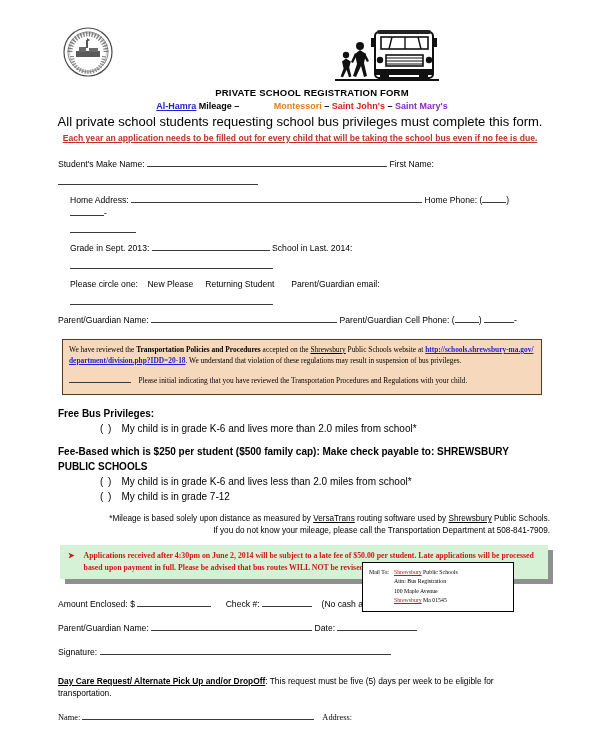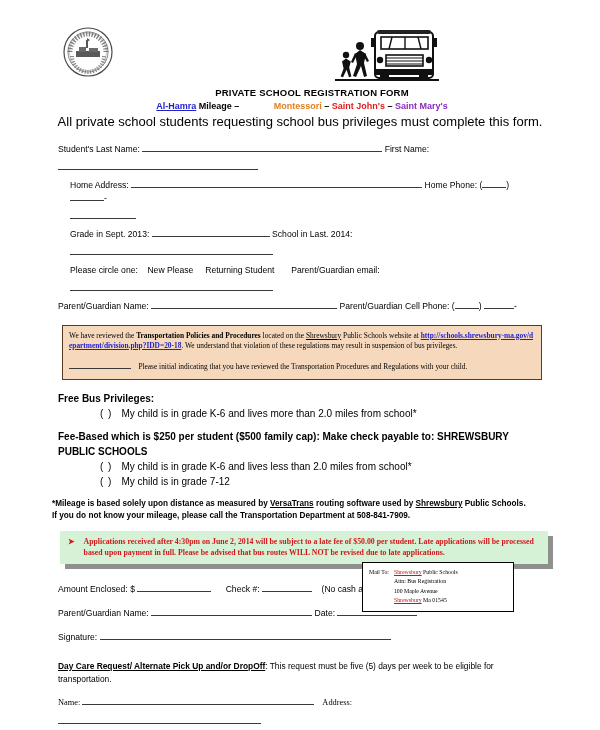--- a/index.html
+++ b/index.html
@@ -135,24 +135,23 @@
     line-height: 1.5;
   }
   .priv-head { font-weight: bold; }
   .priv-opt { padding-left: 42px; }
   .paren { letter-spacing: 1px; margin-right: 9px; }
   .gap { height: 8px; }
 
   
   .mileage {
     margin: 9px 50px 0 52px;
-    text-align: left;
+    text-align: right;
     font-size: 8.2px;
     line-height: 1.45;
-    font-weight: bold;
   }
   .mileage .u { text-decoration: underline; }
 
   
   .notice-wrap {
     position: relative;
     margin: 9px 52px 0 60px;
   }
   .notice-shadow {
     position: absolute;
@@ -277,26 +276,27 @@
     <div class="title-block">
       <div class="form-title">PRIVATE SCHOOL  REGISTRATION FORM</div>
       <div class="schools-line">
         <span class="s-alhamra">Al-Hamra</span><span class="s-academy"> Mileage</span><span class="s-dash"> – </span><span class="s-montessori">Montessori</span><span class="s-dash"> – </span><span class="s-john">Saint John's</span><span class="s-dash"> – </span><span class="s-mary">Saint Mary's</span>
       </div>
     </div>
   </div>
 
   <div class="intro">
     <div class="l1">All private school students requesting school bus privileges must complete this form.</div>
+    <div class="l3">Each year an application needs to be filled out for every child that will be taking the school bus even if no fee is due.</div>
   </div>
 
   <div class="fields">
 
     <div class="frow">
-      <span>Student's Last Name:</span>
+      <span>Student's Make Name:</span>
       <span class="ln" style="width:240px"></span>
       <span>First Name:</span>
       <span class="ln contline" style="width:200px"></span>
     </div>
 
     <div class="frow2">
       <span>Home Address:</span>
       <span class="ln" style="width:291px"></span>
       <span>Home Phone: (</span><span class="ln" style="width:24px"></span><span>)</span>
       <span class="ln" style="width:34px"></span><span>-</span>
@@ -323,21 +323,21 @@
 
     <div class="frow">
       <span>Parent/Guardian Name:</span>
       <span class="ln" style="width:186px"></span>
       <span>Parent/Guardian Cell Phone: (</span><span class="ln" style="width:24px"></span><span>)</span>
       <span class="ln" style="width:30px"></span><span>-</span>
     </div>
   </div>
 
   <div class="policy-box">
-    <span>We have reviewed the </span><b>Transportation Policies and Procedures</b><span> located on the </span><span class="sq">Shrewsbury</span><span> Public Schools website at </span><a class="url" href="#">http://schools.shrewsbury-ma.gov/department/division.php?IDD=20-18</a><span>. We understand that violation of these regulations may result in suspension of bus privileges.</span>
+    <span>We have reviewed the </span><b>Transportation Policies and Procedures</b><span> accepted on the </span><span class="sq">Shrewsbury</span><span> Public Schools website at </span><a class="url" href="#">http://schools.shrewsbury-ma.gov/department/division.php?IDD=20-18</a><span>. We understand that violation of these regulations may result in suspension of bus privileges.</span>
     <div class="initial-line">
       <span class="initial-blank"></span>
       &nbsp;&nbsp;
       <span>Please initial indicating that you have reviewed the Transportation Procedures and Regulations with your child.</span>
     </div>
   </div>
 
   <div class="privs">
     <div class="priv-head">Free Bus Privileges:</div>
     <div class="priv-opt">

